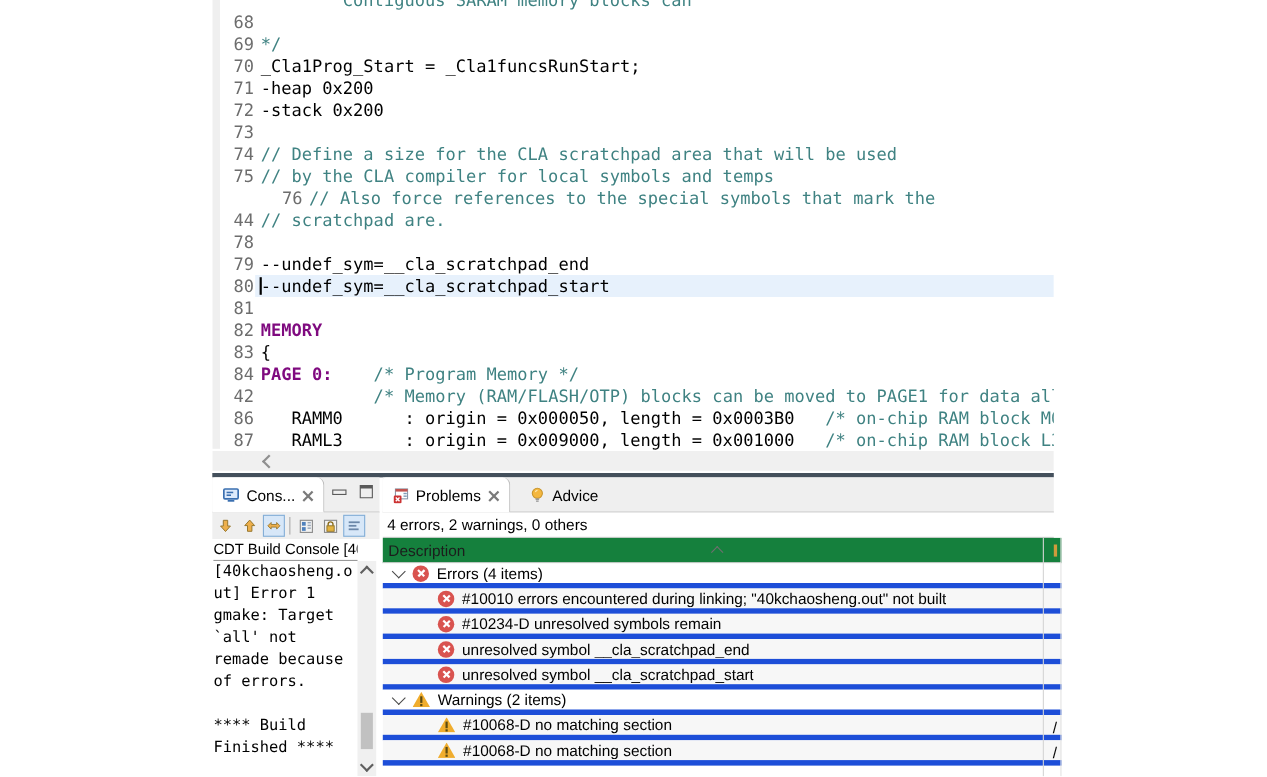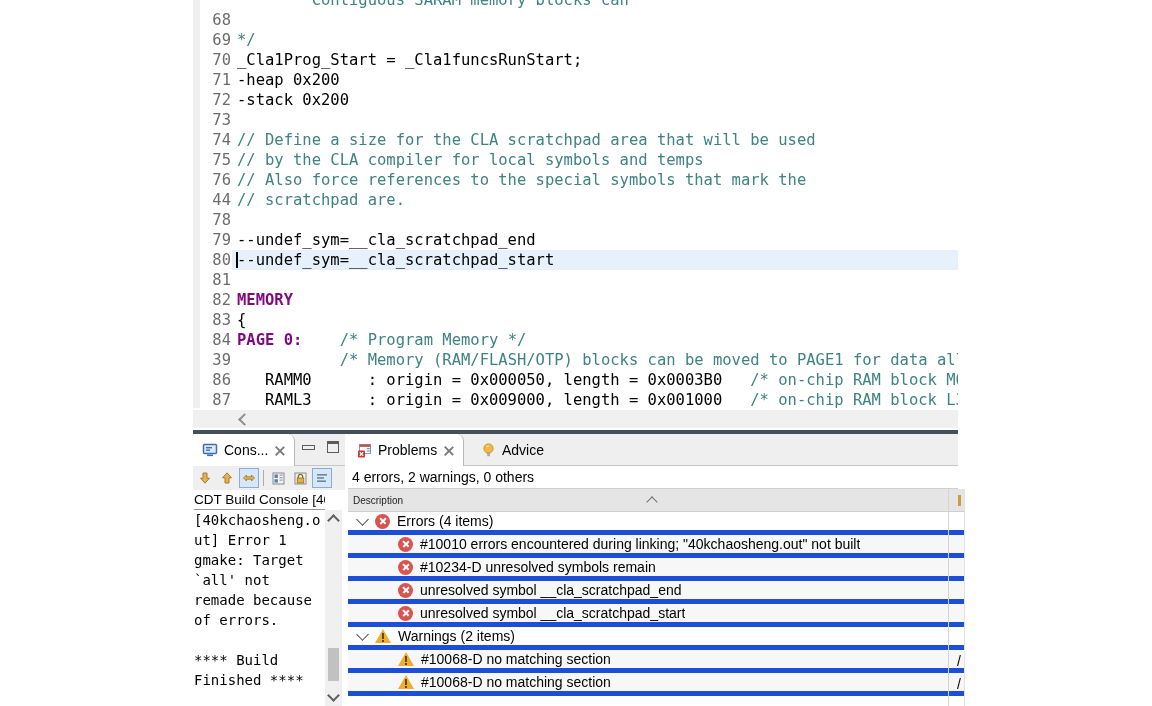--- a/index.html
+++ b/index.html
@@ -55,22 +55,22 @@
   #vscroll{position:absolute;left:132px;top:20px;width:17px;height:196px;background:#f0f0f0;}
   #vscroll .chevU{position:absolute;left:4px;top:6px;border-color:#5f5f5f;}
   #vscroll .chevD{position:absolute;left:4px;bottom:6px;border-color:#5f5f5f;}
   #vthumb{position:absolute;left:3px;top:138px;width:11px;height:33px;background:#c1c1c1;}
 
   
   #problems{position:absolute;left:348px;top:434px;width:617px;height:272px;}
   #problems .tabbar{width:610px;}
   #psummary{position:absolute;left:0;top:32px;width:610px;height:23px;background:#fff;border-bottom:1px solid #cfcfcf;
             font-size:14px;line-height:23px;padding-left:4px;box-sizing:border-box;}
-  #pheader{position:absolute;left:0;top:55px;width:617px;height:23px;background:#e5e5e5;border-bottom:1px solid #cfcfcf;
-           font-size:10px;line-height:23px;box-sizing:border-box;}
+  #pheader{position:absolute;left:0;top:55px;width:617px;height:23px;background:#15803d;border-bottom:1px solid #cfcfcf;
+           font-size:14px;line-height:23px;box-sizing:border-box;}
   #pheader .hlabel{position:absolute;left:5px;top:0;color:#1c1c1c;}
   #pheader .chevU{position:absolute;left:300px;top:9px;border-color:#6f6f6f;border-width:1.5px;}
   #prows{position:absolute;left:0;top:78px;width:617px;}
   .prow{position:relative;height:23px;border-bottom:5px solid #1d4ed8;display:flex;align-items:center;
         font-size:14px;background:#fff;box-sizing:border-box;}
   .prow.item{background:#f7f7f7;}
   .prow .gchev{width:8px;height:8px;border-left:1.7px solid #4a4a4a;border-bottom:1.7px solid #4a4a4a;
                transform:rotate(-45deg);margin:0 8px 3px 10px;flex:none;}
   .prow.item{padding-left:50px;text-align:center;}
   .plabel{margin-left:7px;white-space:nowrap;overflow:hidden;}
@@ -97,30 +97,30 @@
     <div id="code-lines">
         <div class="cl" style="top: -10px;"><span class="ln"></span><span class="code"><span class="tok-c">        Contiguous SARAM memory blocks can</span></span></div>
         <div class="cl" style="top: 10px;"><span class="ln">68</span></div>
         <div class="cl" style="top: 30px;"><span class="ln">69</span><span class="code"><span class="tok-c">*/</span></span></div>
         <div class="cl" style="top: 50px;"><span class="ln">70</span><span class="code"><span class="tok-p">_Cla1Prog_Start = _Cla1funcsRunStart;</span></span></div>
         <div class="cl" style="top: 70px;"><span class="ln">71</span><span class="code"><span class="tok-p">-heap 0x200</span></span></div>
         <div class="cl" style="top: 90px;"><span class="ln">72</span><span class="code"><span class="tok-p">-stack 0x200</span></span></div>
         <div class="cl" style="top: 110px;"><span class="ln">73</span><span class="code"></span></div>
         <div class="cl" style="top: 130px;"><span class="ln">74</span><span class="code"><span class="tok-c">// Define a size for the CLA scratchpad area that will be used</span></span></div>
         <div class="cl" style="top: 150px;"><span class="ln">75</span><span class="code"><span class="tok-c">// by the CLA compiler for local symbols and temps</span></span></div>
-        <div class="cl" style="top: 170px;"><span class="ln">76</span><span class="code"><span class="tok-c">// Also force references to the special symbols that mark the</span></span></div>
+        <div class="cl" style="top: 170px; margin-left: 44px;"><span class="ln">76</span><span class="code"><span class="tok-c">// Also force references to the special symbols that mark the</span></span></div>
         <div class="cl" style="top: 190px;"><span class="ln">44</span><span class="code"><span class="tok-c">// scratchpad are.</span></span></div>
         <div class="cl" style="top: 210px;"><span class="ln">78</span></div>
         <div class="cl" style="top: 230px;"><span class="ln">79</span><span class="code"><span class="tok-p">--undef_sym=__cla_scratchpad_end</span></span></div>
         <div class="cl hl" style="top: 250px;"><span class="ln">80</span><span class="code"><span class="tok-p">--undef_sym=__cla_scratchpad_start</span></span><span id="caret" style="top: 2px;"></span></div>
         <div class="cl" style="top: 270px;"><span class="ln">81</span><span class="code"></span></div>
         <div class="cl" style="top: 290px;"><span class="ln">82</span><span class="code"><span class="tok-k">MEMORY</span></span></div>
         <div class="cl" style="top: 310px;"><span class="ln">83</span><span class="code"><span class="tok-p">{</span></span></div>
         <div class="cl" style="top: 330px;"><span class="ln">84</span><span class="code"><span class="tok-k">PAGE 0:</span><span class="tok-p">    </span><span class="tok-c">/* Program Memory */</span></span></div>
-        <div class="cl" style="top: 350px;"><span class="ln">39</span><span class="code"><span class="tok-p">           </span><span class="tok-c">/* Memory (RAM/FLASH/OTP) blocks can be moved to PAGE1 for data allocation */</span></span></div>
+        <div class="cl" style="top: 350px;"><span class="ln">42</span><span class="code"><span class="tok-p">           </span><span class="tok-c">/* Memory (RAM/FLASH/OTP) blocks can be moved to PAGE1 for data allocation */</span></span></div>
         <div class="cl" style="top: 370px;"><span class="ln">86</span><span class="code"><span class="tok-p">   RAMM0      : origin = 0x000050, length = 0x0003B0   </span><span class="tok-c">/* on-chip RAM block M0 */</span></span></div>
         <div class="cl" style="top: 390px;"><span class="ln">87</span><span class="code"><span class="tok-p">   RAML3      : origin = 0x009000, length = 0x001000   </span><span class="tok-c">/* on-chip RAM block L3 */</span></span></div>
       </div>
     <div id="hscroll">
       <span class="chev chevL"></span>
     </div>
   </div>
 
   <div id="sash"></div>
 

